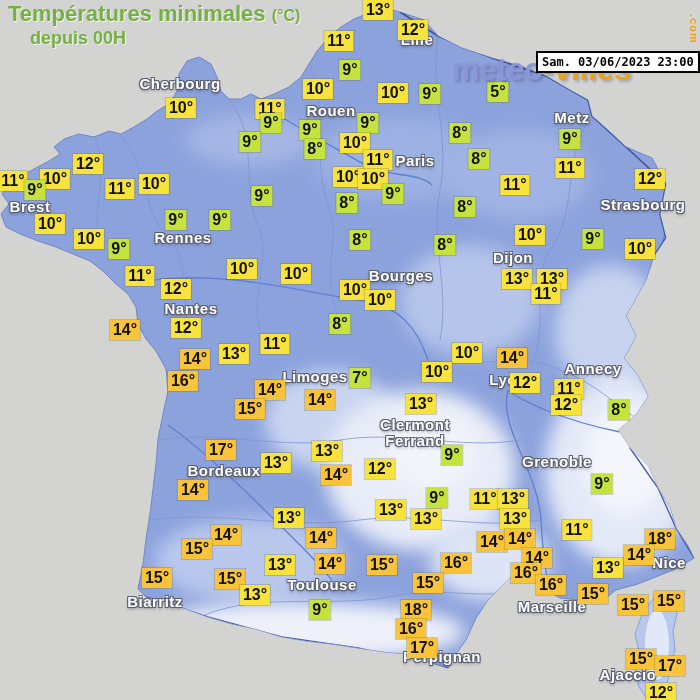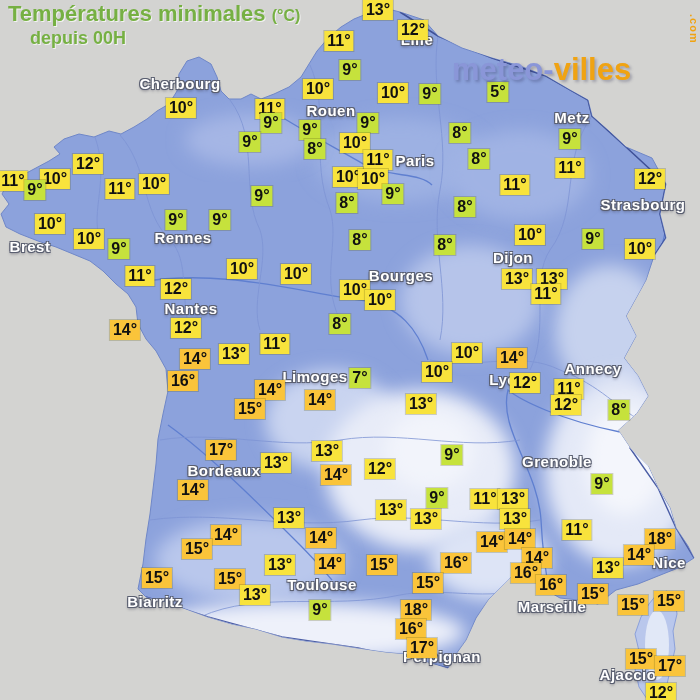--- a/index.html
+++ b/index.html
@@ -108,26 +108,28 @@
     <ellipse cx="657" cy="645" rx="12" ry="35" fill="#e6ebf8" opacity="0.9"></ellipse>
   </svg>
 
   <div class="layer">
       <div class="city" style="left: 180px; top: 84px;">Cherbourg</div>
       <div class="city" style="left: 417px; top: 40px;">Lille</div>
       <div class="city" style="left: 331px; top: 111px;">Rouen</div>
       <div class="city" style="left: 415px; top: 161px;">Paris</div>
       <div class="city" style="left: 572px; top: 118px;">Metz</div>
       <div class="city" style="left: 643px; top: 205px;">Strasbourg</div>
-      <div class="city" style="left: 30px; top: 207px; margin-top: 40px;">Brest</div>
+      <div class="city" style="left: 30px; top: 207px;">Brest</div>
       <div class="city" style="left: 183px; top: 238px;">Rennes</div>
       <div class="city" style="left: 513px; top: 258px;">Dijon</div>
       <div class="city" style="left: 401px; top: 276px;">Bourges</div>
       <div class="city" style="left: 191px; top: 309px;">Nantes</div>
       <div class="city" style="left: 315px; top: 377px;">Limoges</div>
+      <div class="city" style="left: 415px; top: 433px;">Clermont
+Ferrand</div>
       <div class="city" style="left: 508px; top: 380px;">Lyon</div>
       <div class="city" style="left: 593px; top: 369px;">Annecy</div>
       <div class="city" style="left: 557px; top: 462px;">Grenoble</div>
       <div class="city" style="left: 224px; top: 471px;">Bordeaux</div>
       <div class="city" style="left: 322px; top: 585px;">Toulouse</div>
       <div class="city" style="left: 155px; top: 602px; text-align: center;">Biarritz</div>
       <div class="city" style="left: 552px; top: 607px;">Marseille</div>
       <div class="city" style="left: 669px; top: 563px;">Nice</div>
       <div class="city" style="left: 442px; top: 657px;">Perpignan</div>
       <div class="city" style="left: 628px; top: 675px;">Ajaccio</div>
@@ -257,14 +259,15 @@
   <div class="title" style="color: rgb(118, 176, 67); text-align: center;">
     <span>Températures minimales</span>
     <span class="unit">(°C)</span>
   </div>
   <div class="subtitle" style="color: rgb(118, 176, 67);">depuis 00H</div>
 
   <div class="logo">
     <span style="color: rgb(138, 150, 216);">meteo-</span><span style="color: rgb(240, 163, 18);">villes</span>
   </div>
   <div class="logo-com" style="color: rgb(240, 163, 18);">.com</div>
+  <div class="datetime">Sam. 03/06/2023 23:00</div>
 
 </div>
 
 </body></html>

